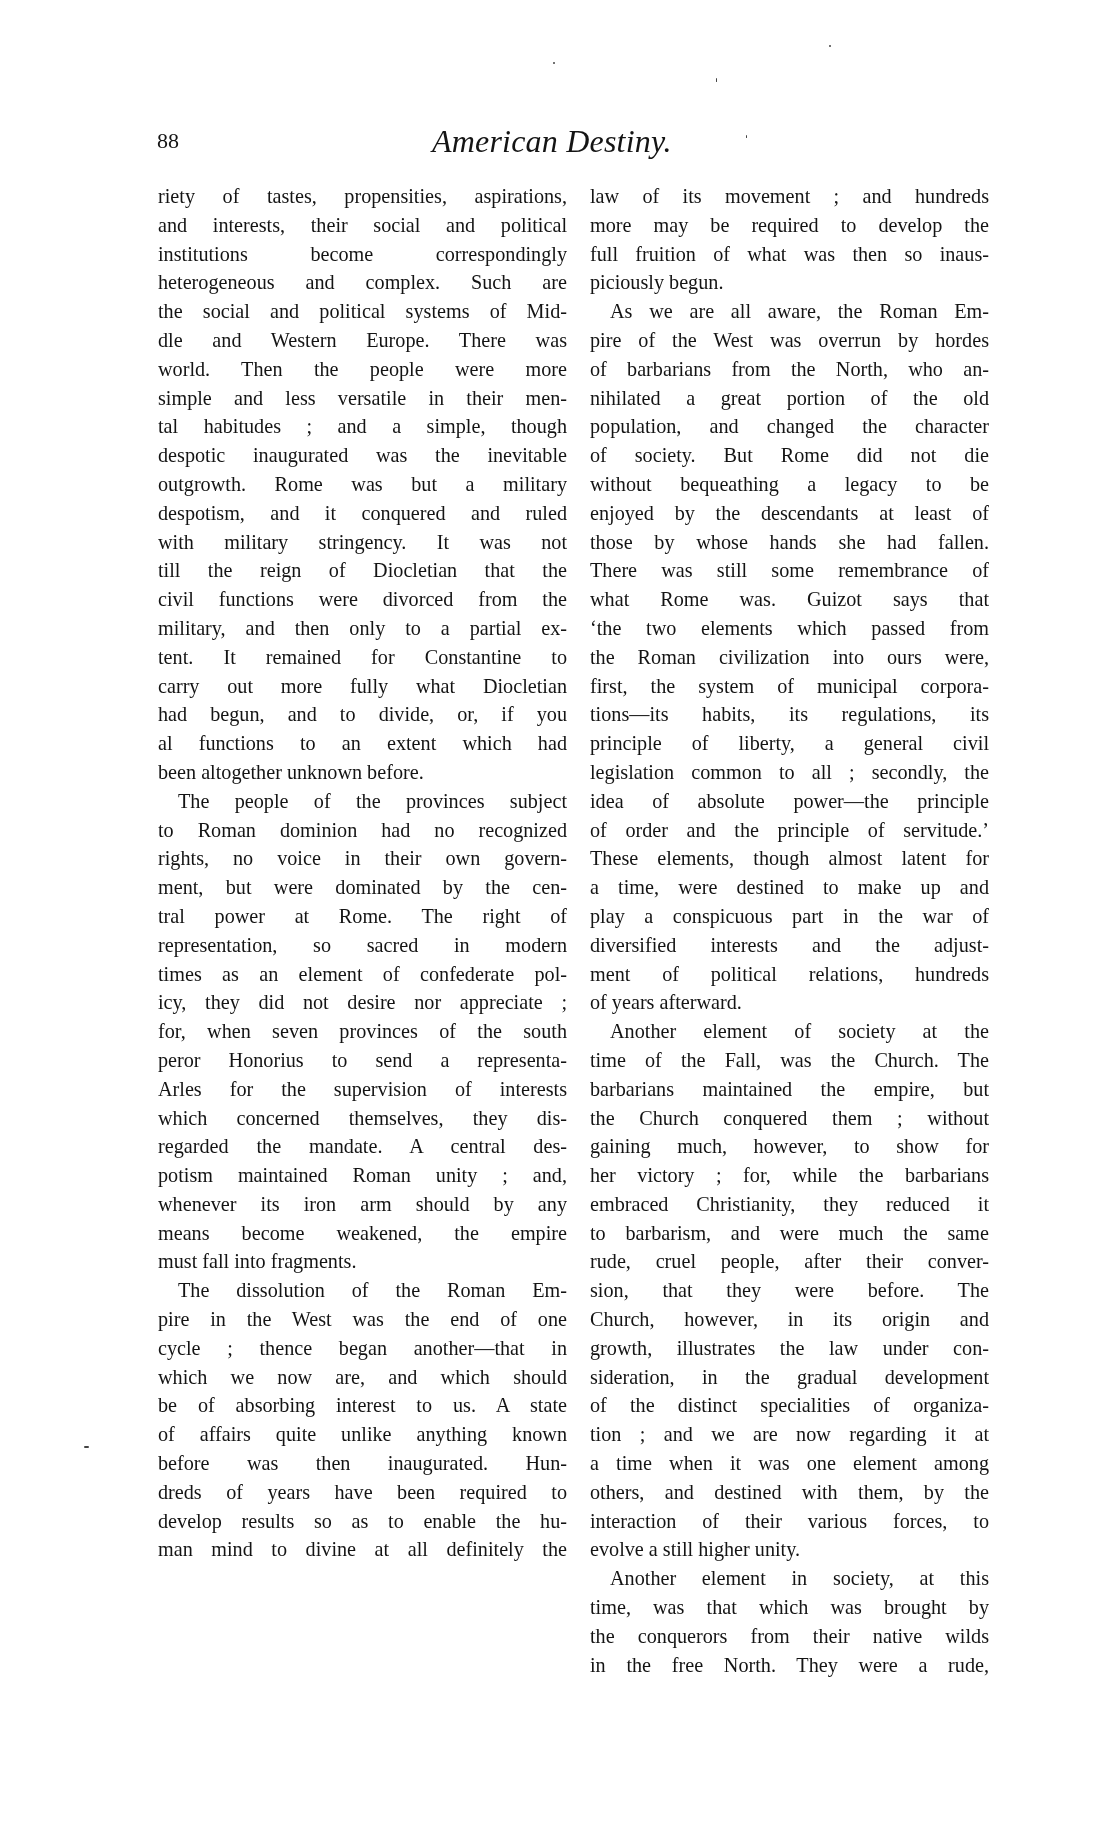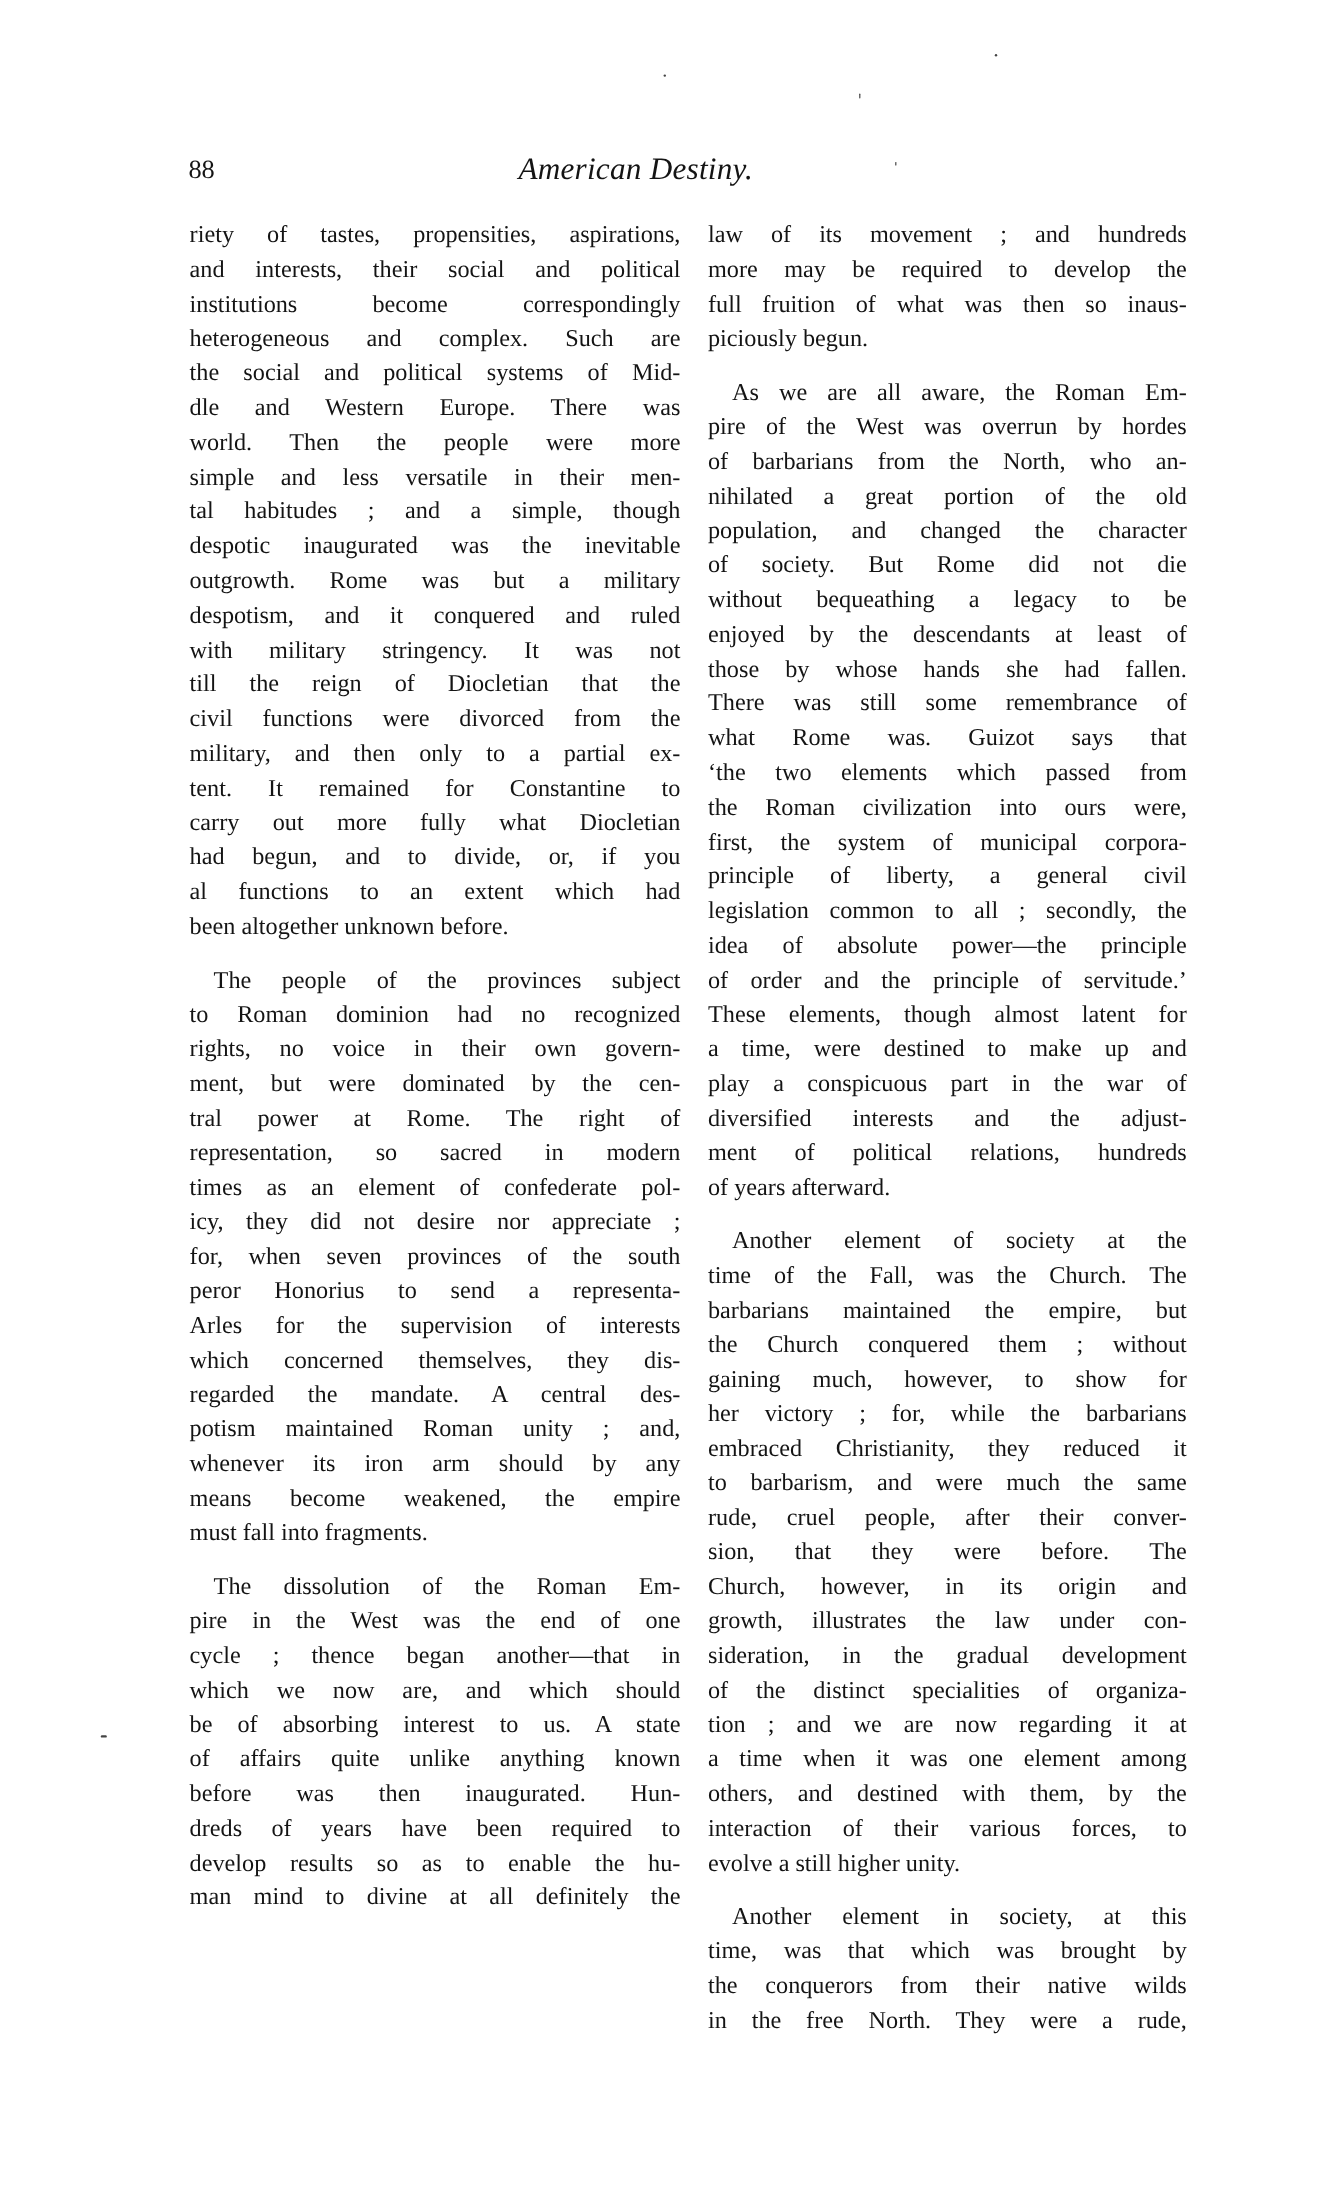--- a/index.html
+++ b/index.html
@@ -40,21 +40,21 @@
       position: absolute;
       left: 0;
       top: 0;
       font-size: 22px;
       line-height: 34px;
     }
     .running-title {
       position: absolute;
       left: 275px;
       top: 0;
-      font-size: 26px;
+      font-size: 32px;
       font-style: italic;
       line-height: 34px;
       letter-spacing: 0.2px;
     }
     .column {
       position: absolute;
       top: 182px;
       width: 409px;
     }
     .col-left { left: 158px; }
@@ -67,21 +67,20 @@
       white-space: nowrap;
       text-align: justify;
       text-align-last: justify;
       overflow: visible;
     }
     .line.last {
       text-align-last: left;
     }
     .line.indent {
       padding-left: 20px;
-      margin-top: 16px;
     }
   </style>
 </head>
 <body>
 
 <div class="page">
 
   <span class="speck" style="left:553px;top:62px;"></span>
   <span class="speck" style="left:829px;top:45px;"></span>
   <span class="speck" style="left:716px;top:78px;width:1px;height:4px;"></span>
@@ -155,20 +154,21 @@
       <span class="line">population, and changed the character</span>
       <span class="line">of society.  But Rome did not die</span>
       <span class="line">without bequeathing a legacy to be</span>
       <span class="line">enjoyed by the descendants at least of</span>
       <span class="line">those by whose hands she had fallen.</span>
       <span class="line">There was still some remembrance of</span>
       <span class="line">what Rome was.  Guizot says that</span>
       <span class="line">‘the two elements which passed from</span>
       <span class="line">the Roman civilization into ours were,</span>
       <span class="line">first, the system of municipal corpora-</span>
+      <span class="line">tions—its habits, its regulations, its</span>
       <span class="line">principle of liberty, a general civil</span>
       <span class="line">legislation common to all ; secondly, the</span>
       <span class="line">idea of absolute power—the principle</span>
       <span class="line">of order and the principle of servitude.’</span>
       <span class="line">These elements, though almost latent for</span>
       <span class="line">a time, were destined to make up and</span>
       <span class="line">play a conspicuous part in the war of</span>
       <span class="line">diversified interests and the adjust-</span>
       <span class="line">ment of political relations, hundreds</span>
       <span class="line last">of years afterward.</span>

